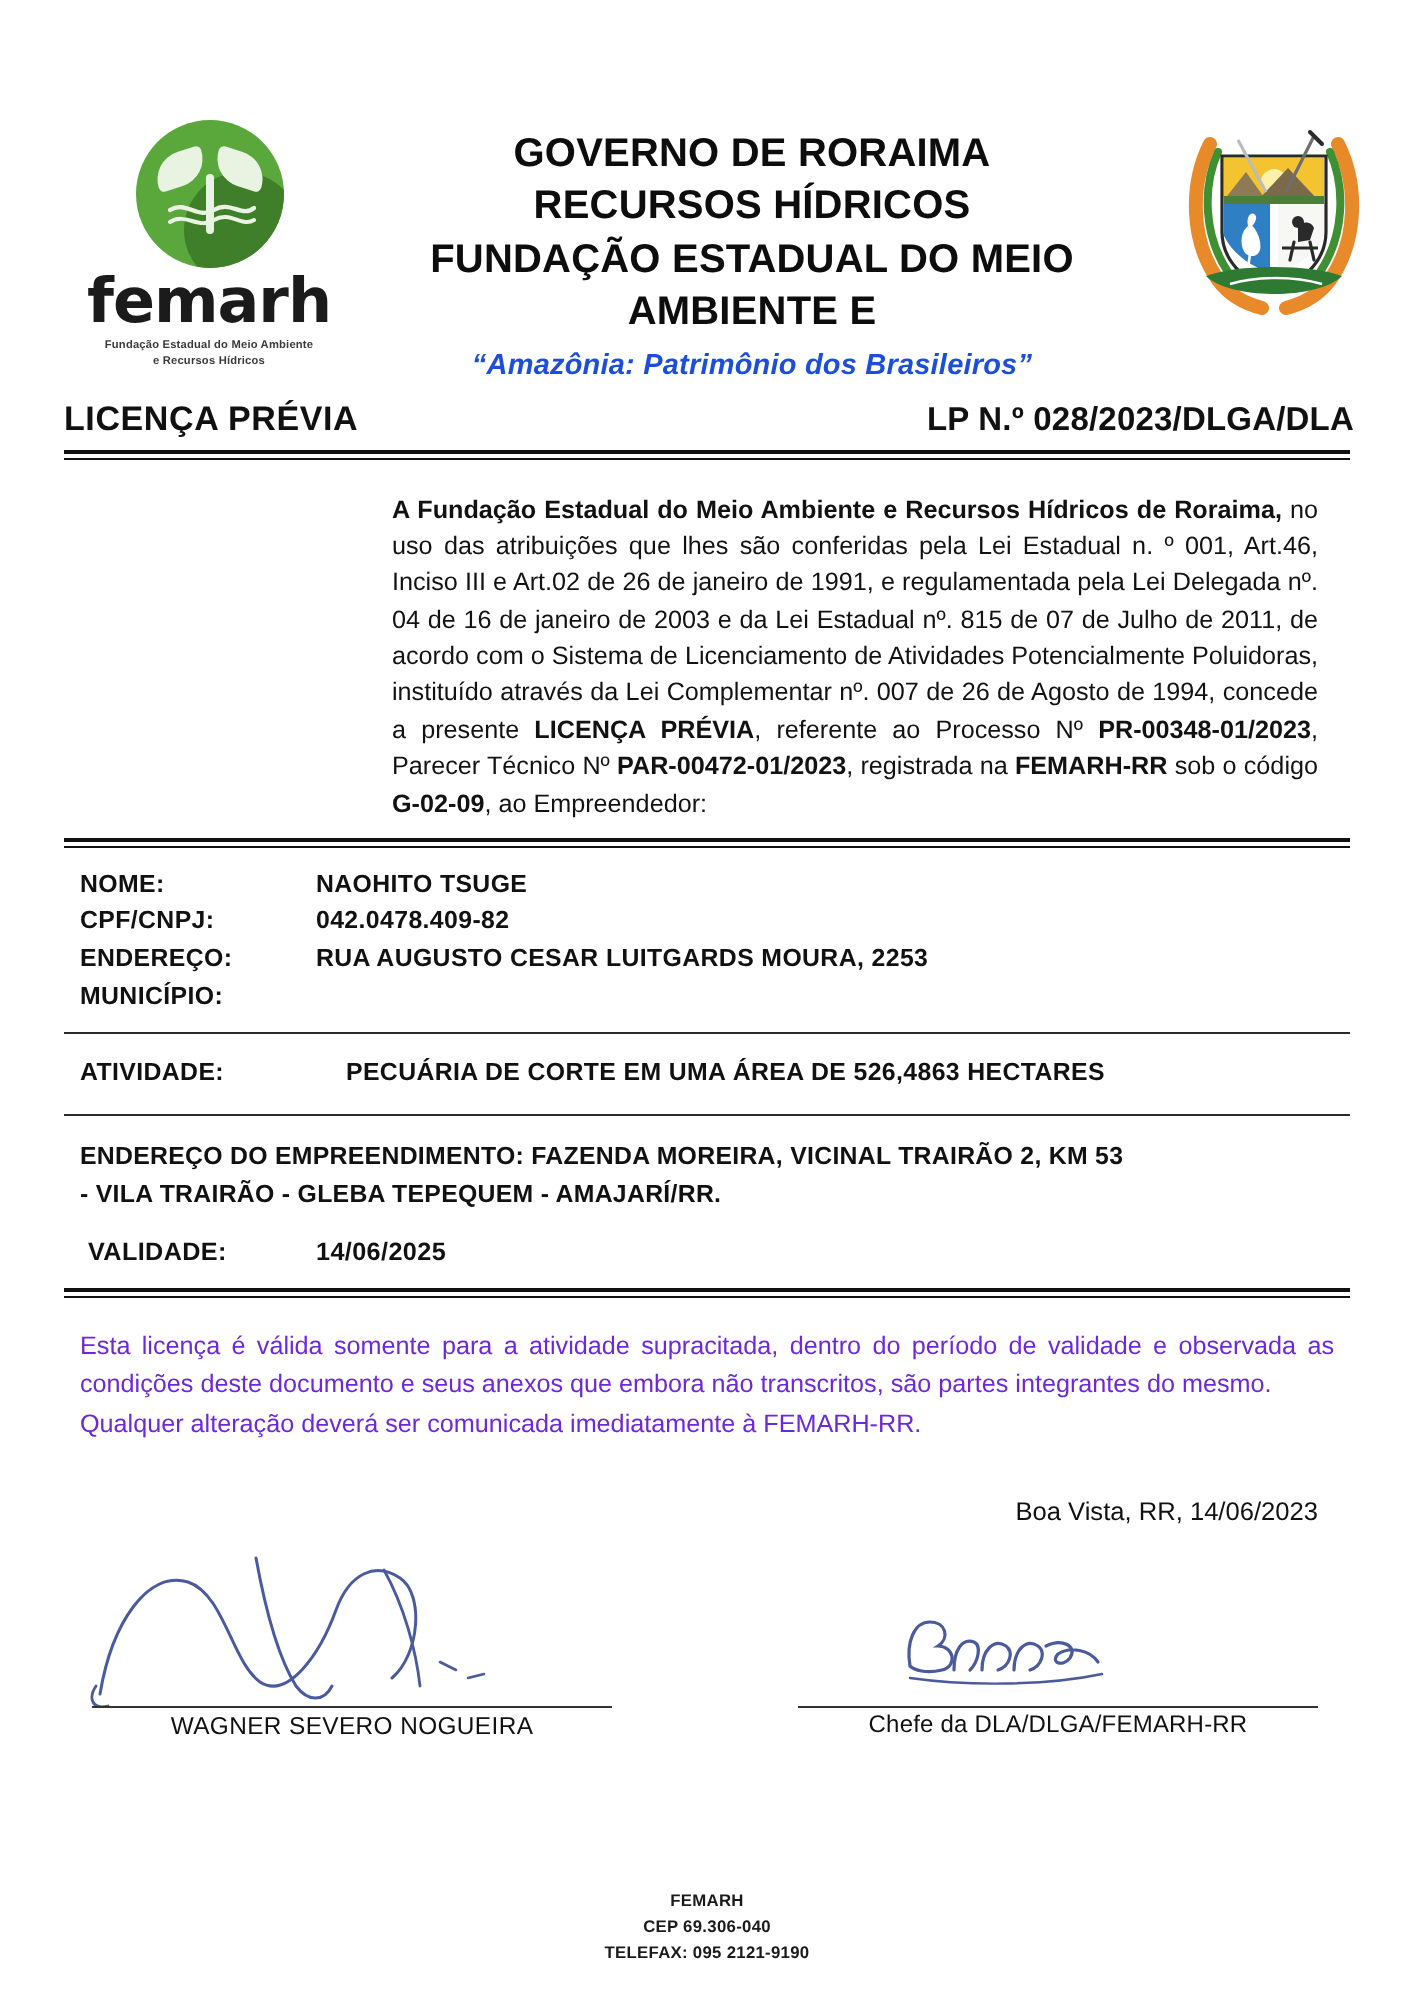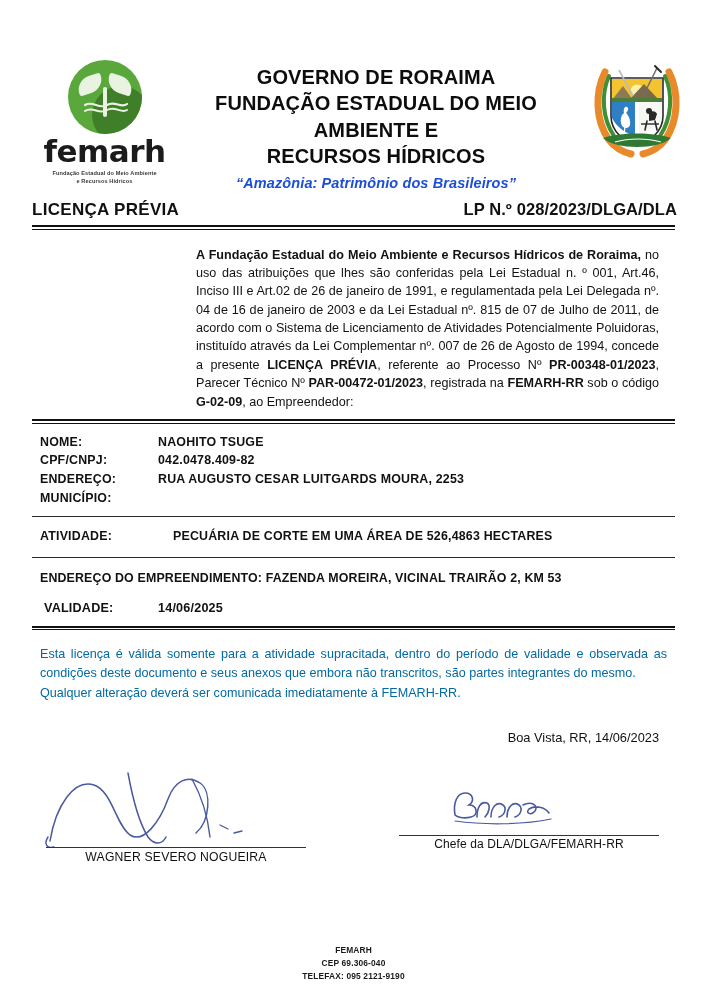--- a/index.html
+++ b/index.html
@@ -216,21 +216,21 @@
     display: flex;
   }
   .validity .det-label { width: 114px; flex: none; }
 
   
   .closing {
     margin: 15px 40px 0 40px;
     font-size: 12.6px;
     line-height: 1.5;
     text-align: justify;
-    color: #0369a1;
+    color: #6d28d9;
   }
   .closing p { margin: 0; }
   .closing p.second { margin-top: 1px; text-align: left; }
 
   .place-date {
     margin: 27px 48px 0 40px;
     text-align: right;
     font-size: 12.8px;
   }
 
@@ -238,21 +238,21 @@
   .signatures {
     position: relative;
     margin: 14px 32px 0 32px;
     height: 110px;
   }
   .sig-block {
     position: absolute;
     width: 268px;
     text-align: center;
   }
-  .sig-left  { left: 10px;  top: 12px; }
+  .sig-left  { left: 10px;  top: 0; }
   .sig-right { right: 12px; top: 0; }
   .sig-ink {
     height: 76px;
     position: relative;
   }
   .sig-line {
     border-top: 1.1px solid #333;
     margin: 0 4px;
   }
   .sig-name {
@@ -299,22 +299,22 @@
       </div>
       <div class="logo-word">femarh</div>
       <div class="logo-sub">
         <div>Fundação Estadual do Meio Ambiente</div>
         <div>e Recursos Hídricos</div>
       </div>
     </div>
 
     <div class="header-titles">
       <div class="gov-line">GOVERNO DE RORAIMA</div>
+      <div class="gov-line">RECURSOS HÍDRICOS</div>
       <div class="gov-line">FUNDAÇÃO ESTADUAL DO MEIO AMBIENTE E</div>
-      <div class="gov-line">RECURSOS HÍDRICOS</div>
       <div class="tagline">“Amazônia: Patrimônio dos Brasileiros”</div>
     </div>
 
     <svg class="brasao" viewBox="0 0 96 106">
 
       <path d="M16 14 C 6 34, 6 62, 20 82 C 26 90, 34 94, 42 96" stroke="#e8892a" stroke-width="7" fill="none" stroke-linecap="round"></path>
       <path d="M80 14 C 90 34, 90 62, 76 82 C 70 90, 62 94, 54 96" stroke="#e8892a" stroke-width="7" fill="none" stroke-linecap="round"></path>
       <path d="M20 18 C 12 36, 13 60, 25 78" stroke="#3f8f33" stroke-width="4" fill="none" stroke-linecap="round"></path>
       <path d="M76 18 C 84 36, 83 60, 71 78" stroke="#3f8f33" stroke-width="4" fill="none" stroke-linecap="round"></path>
 
@@ -382,20 +382,21 @@
 
   <div class="activity">
     <div class="det-label">ATIVIDADE:</div>
     <div class="det-value">PECUÁRIA DE CORTE EM UMA ÁREA DE 526,4863 HECTARES</div>
   </div>
 
   <div class="rule-single" style="margin-top:14px;"></div>
 
   <div class="site-address">
     <div>ENDEREÇO DO EMPREENDIMENTO: FAZENDA MOREIRA, VICINAL TRAIRÃO 2, KM 53</div>
+    <div>- VILA TRAIRÃO - GLEBA TEPEQUEM - AMAJARÍ/RR.</div>
   </div>
 
   <div class="validity">
     <div class="det-label">VALIDADE:</div>
     <div class="det-value">14/06/2025</div>
   </div>
 
   <div class="rule-double"></div>
 
   <div class="closing">

